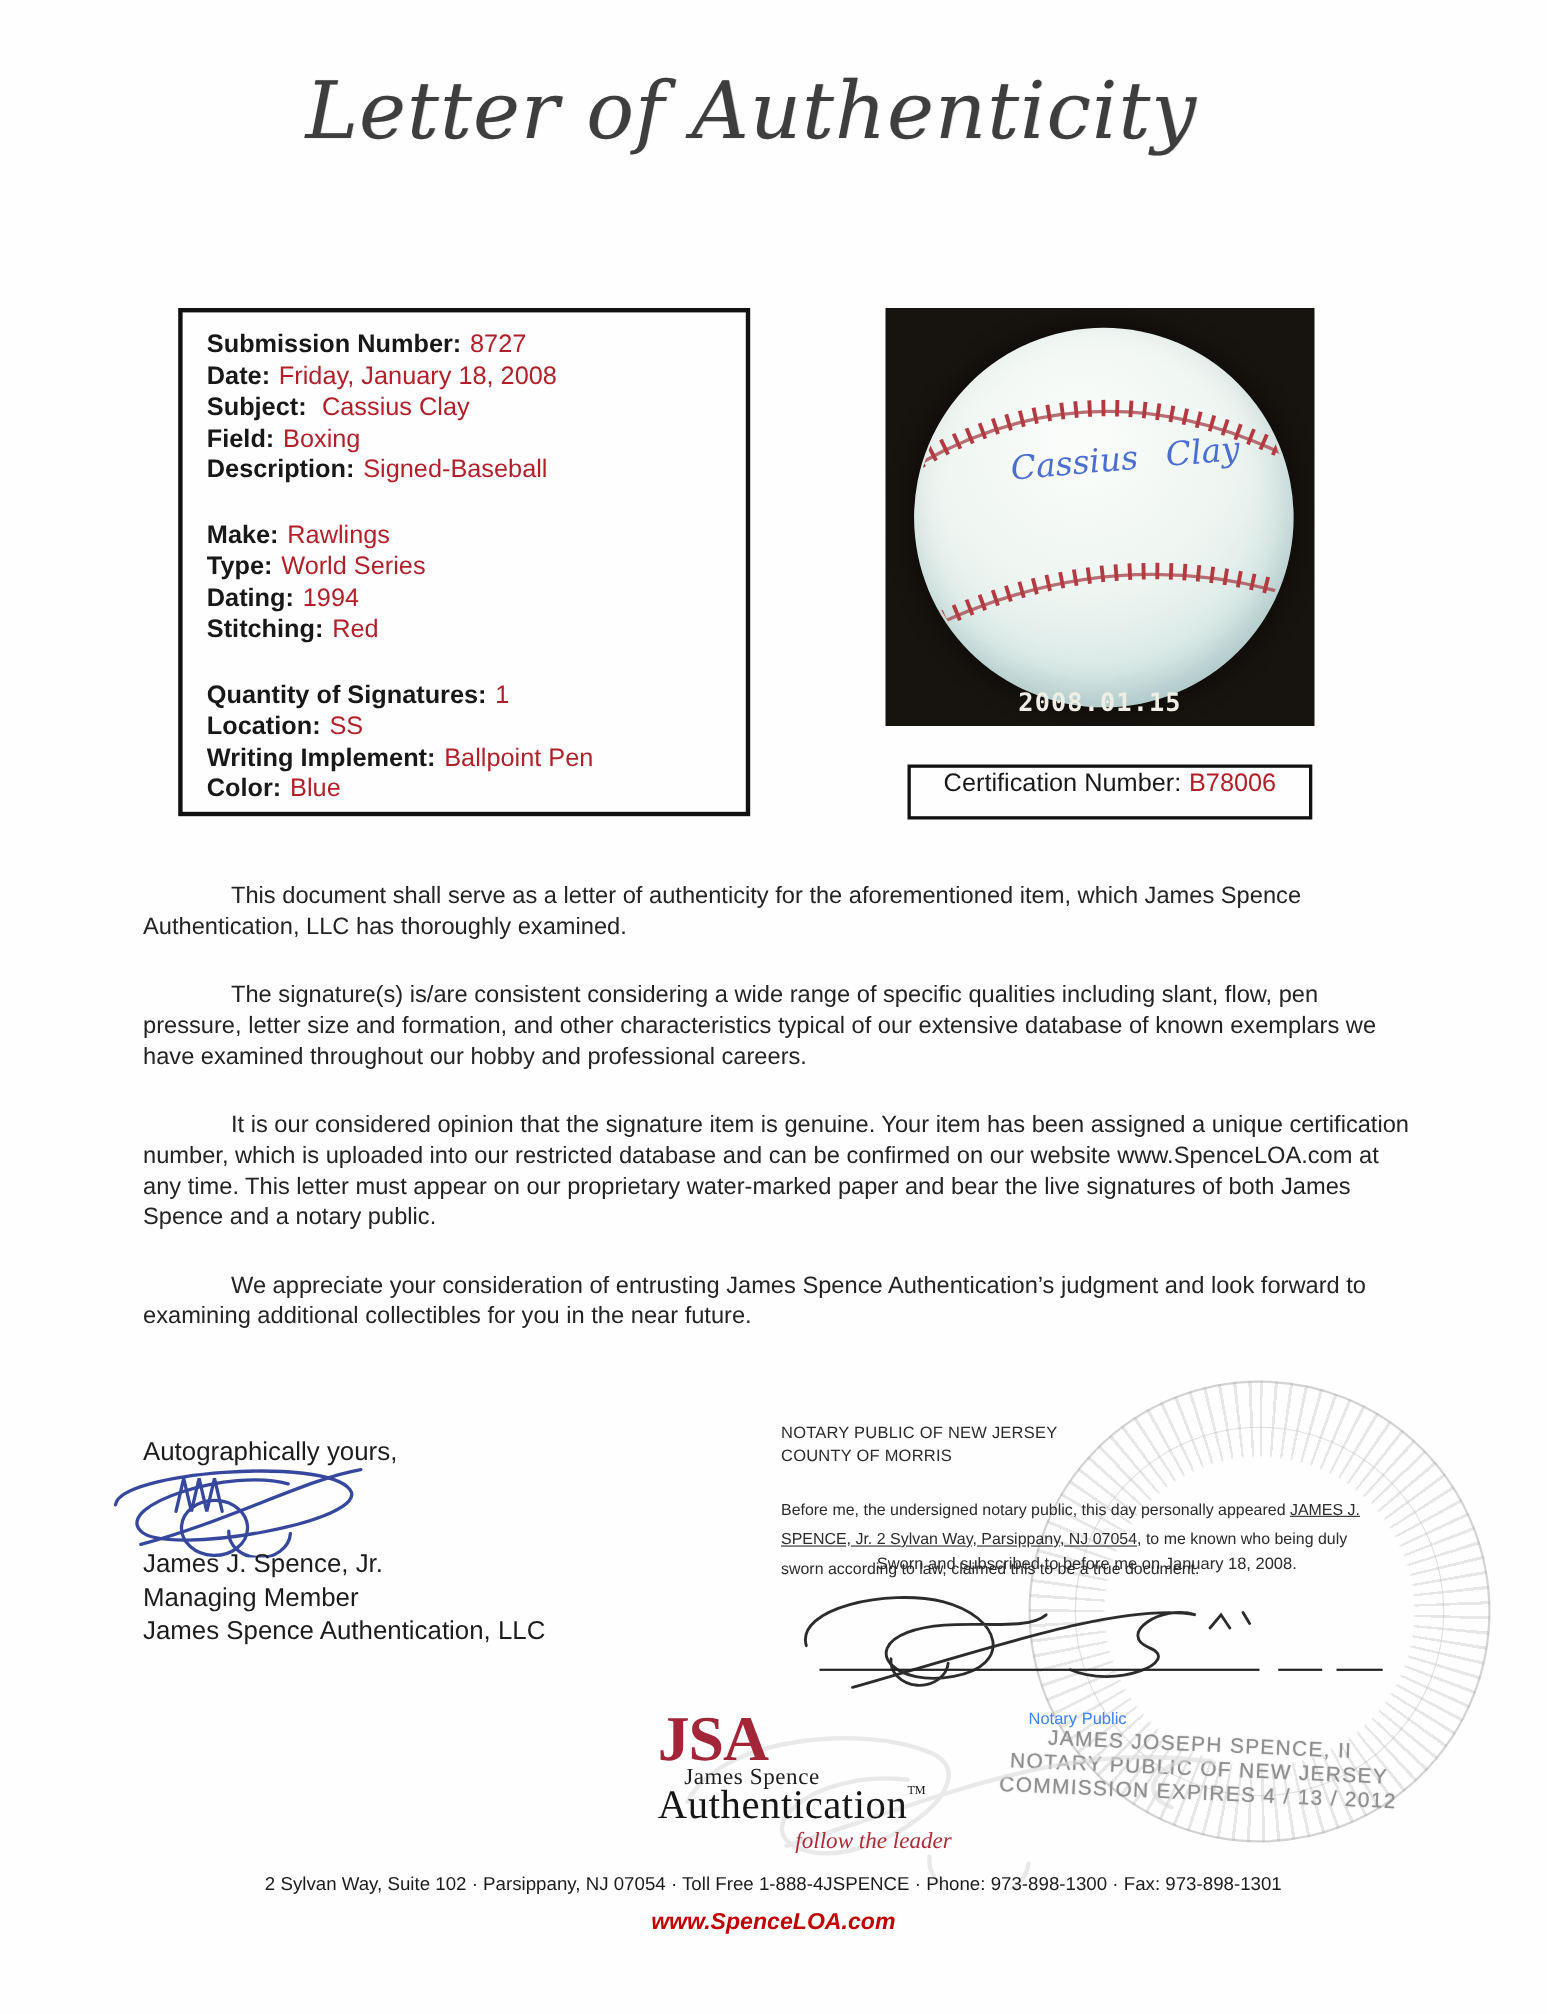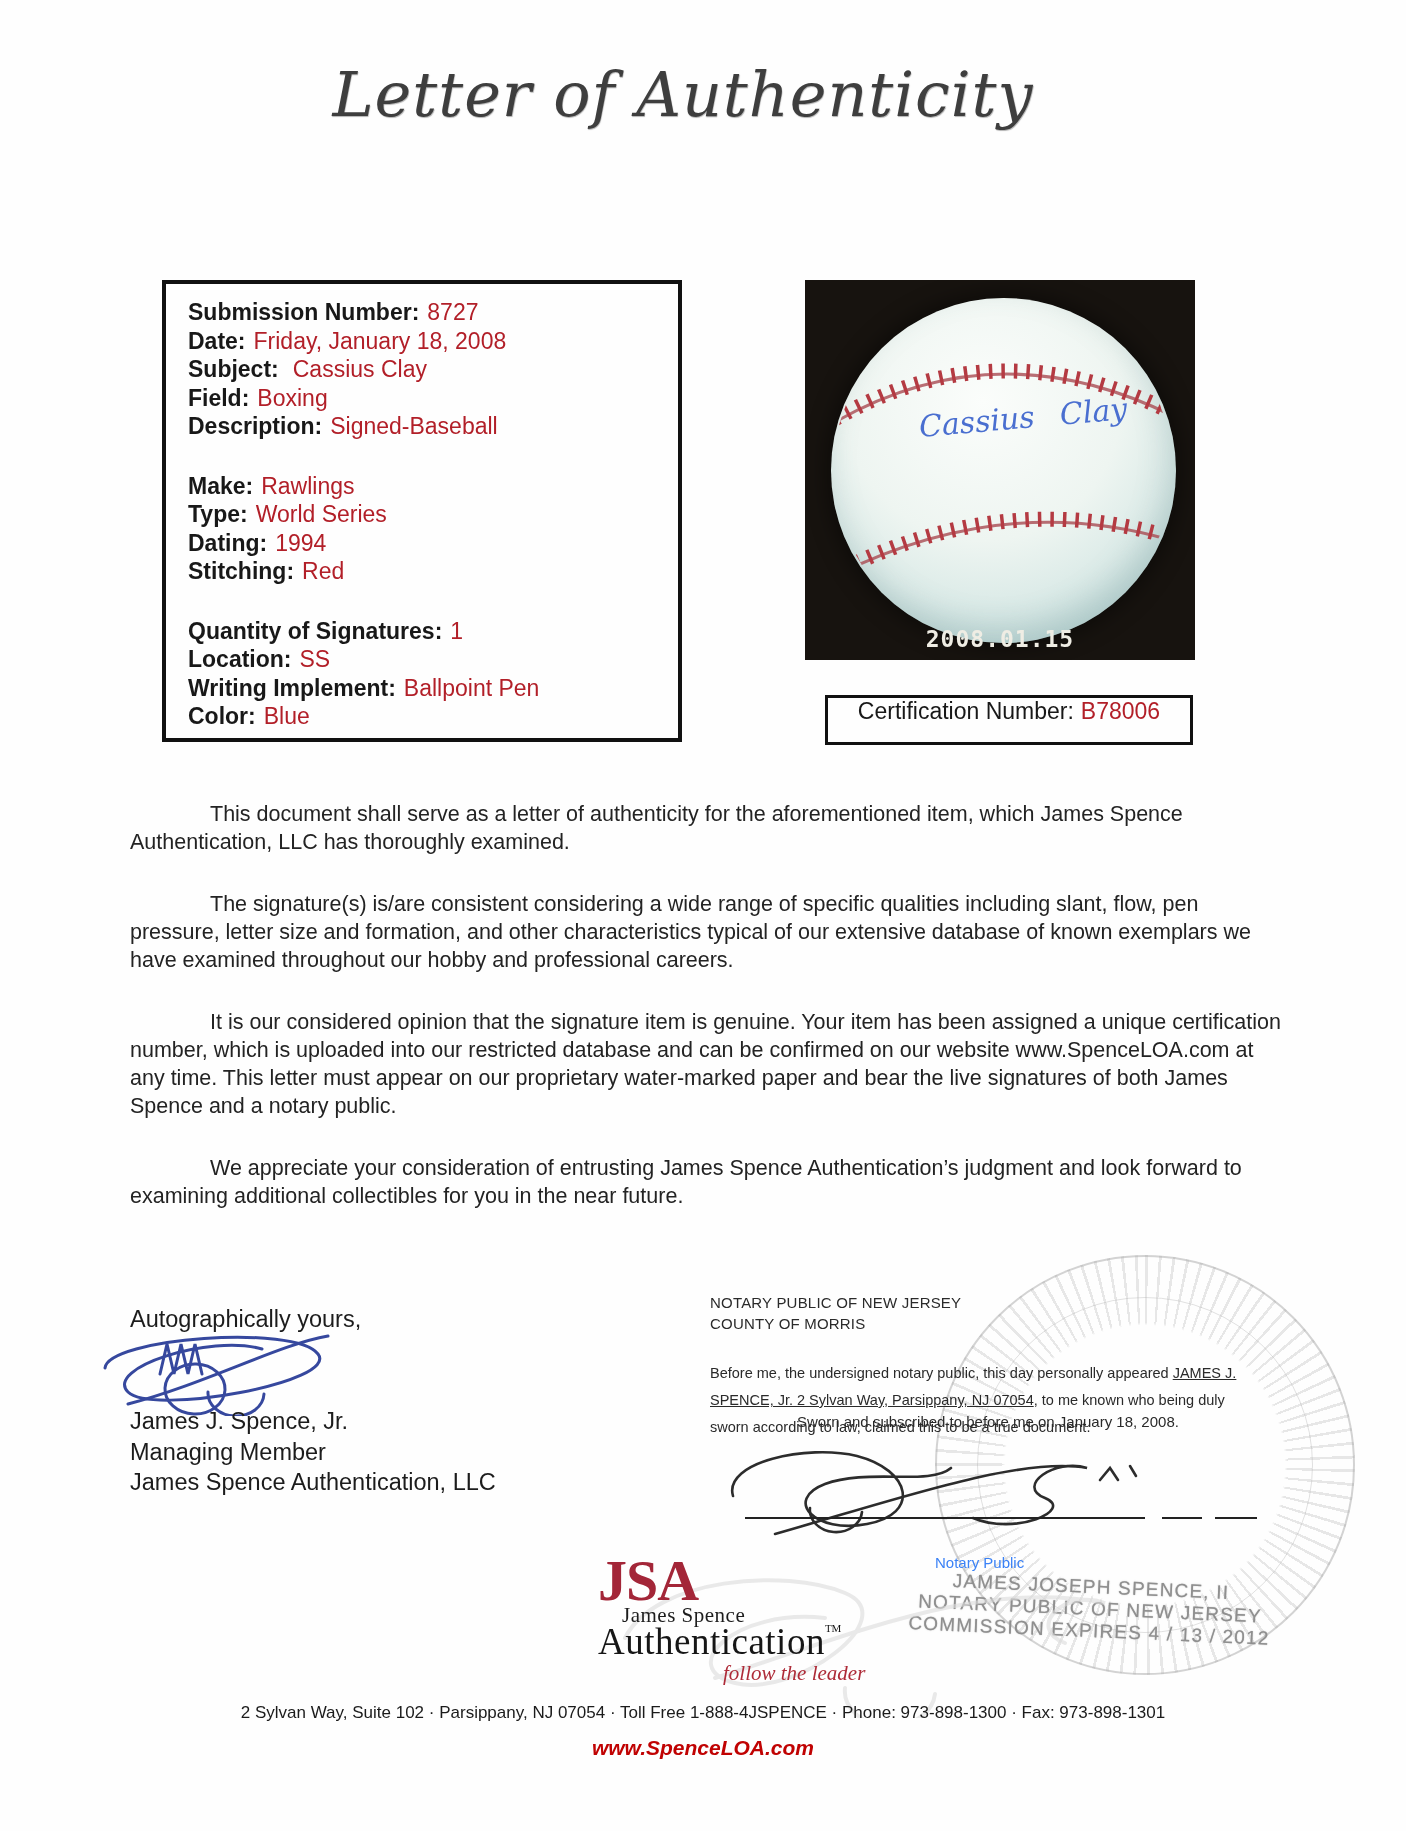--- a/index.html
+++ b/index.html
@@ -3,21 +3,21 @@
 <meta charset="utf-8">
 <style>
   html,body{margin:0;padding:0;background:#ffffff;}
   .page{
     position:relative; width:1406px; height:1831px; overflow:hidden;
     background:#fefefe; font-family:"Liberation Sans", sans-serif; color:#1c1c1c;
   }
   
   .doc-title{
     position:absolute; left:0; right:40px; top:58px; text-align:center;
-    font-family:"DejaVu Serif", serif; font-style:italic; font-size:62px;
+    font-family:"DejaVu Serif", serif; font-style:italic; font-size:72px;
     color:#3e3e3e; letter-spacing:1px;
     text-shadow:0.6px 0.6px 0.8px rgba(120,120,120,.55);
     white-space:nowrap;
   }
   
   .sub-box{
     position:absolute; left:162px; top:280px; width:520px; height:462px;
     border:4px solid #111; box-sizing:border-box; padding:14px 10px 0 22px;
   }
   .field-row{ line-height:28.5px; font-size:23px; white-space:nowrap;}

